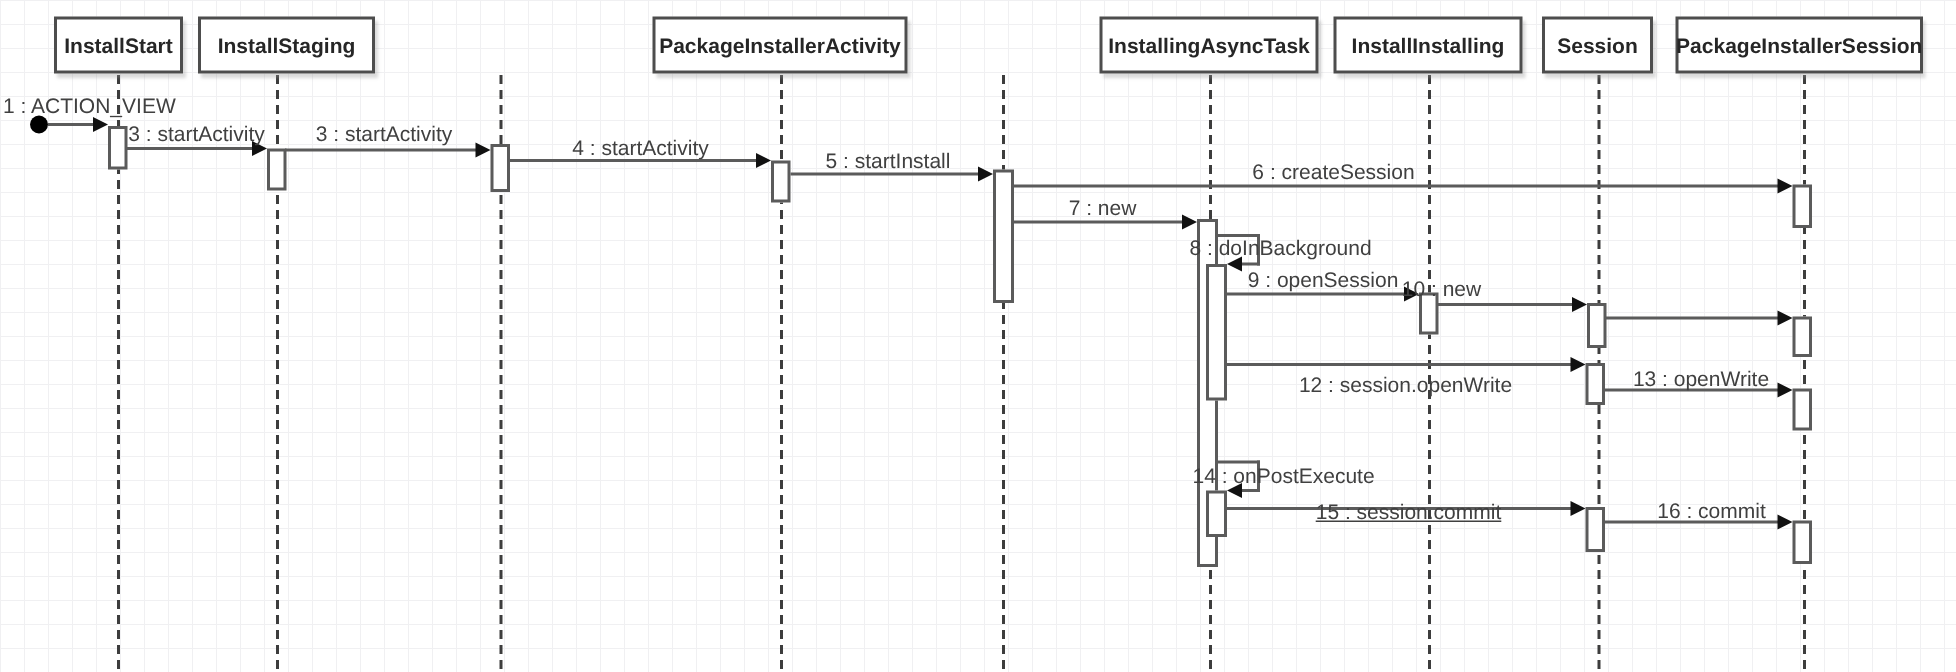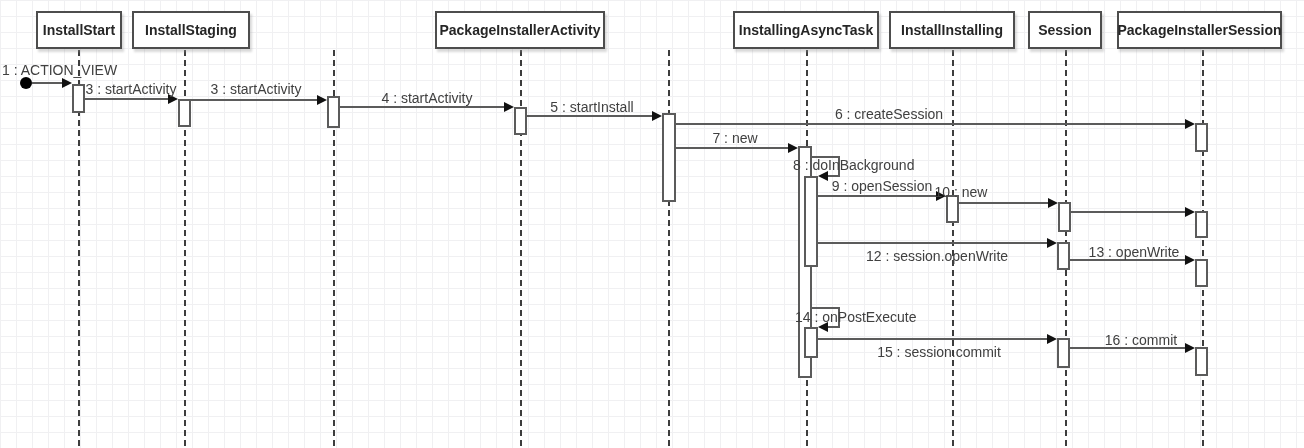--- a/index.html
+++ b/index.html
@@ -156,20 +156,20 @@
   <div class="mlabel ctr" style="left:1134px;top:244px;">13 : openWrite</div>
 
   <div class="mline" style="left:812px;top:307px;width:28px;"></div>
   <div class="vline" style="left:838px;top:307px;height:21px;"></div>
   <div class="mline" style="left:826px;top:326px;width:14px;"></div>
   <div class="arr-l" style="left:818px;top:322px;"></div>
   <div class="mlabel" style="left:795px;top:309px;">14 : onPostExecute</div>
 
   <div class="mline" style="left:818px;top:338px;width:231px;"></div>
   <div class="arr-r" style="left:1047px;top:334px;"></div>
-  <div class="mlabel ctr" style="left:939px;top:344px;">15 : session.commit</div>
+  <div class="mlabel ctr" style="left:939px;top:333px;text-decoration:underline;">15 : session.commit</div>
 
   <div class="mline" style="left:1069px;top:347px;width:118px;"></div>
   <div class="arr-r" style="left:1185px;top:343px;"></div>
   <div class="mlabel ctr" style="left:1141px;top:332px;">16 : commit</div>
 
 
 </div>
 
 </body></html>

